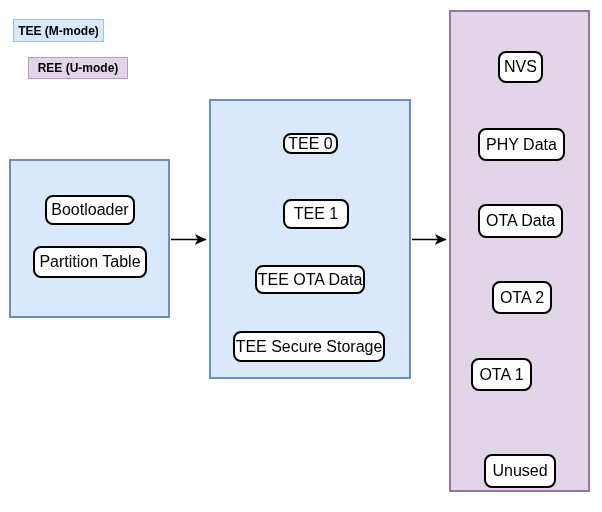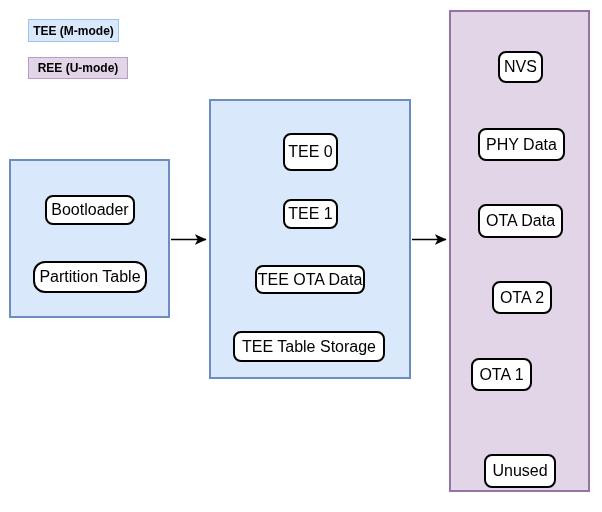--- a/index.html
+++ b/index.html
@@ -28,21 +28,21 @@
   .legend-item {
     position: absolute;
     display: flex;
     align-items: center;
     justify-content: center;
     font-size: 12px;
     font-weight: bold;
     white-space: nowrap;
   }
   .legend-tee {
-    left: 28px; top: 19px; width: 91px; height: 23px;
+    left: 13px; top: 19px; width: 91px; height: 23px;
     background: var(--tee-fill);
     border: 1px solid #9cc3e8;
   }
   .legend-ree {
     left: 28px; top: 57px; width: 100px; height: 22px;
     background: var(--ree-fill);
     border: 1px solid #bb9bc9;
   }
   .container-box { position: absolute; }
   .container-tee {
@@ -63,24 +63,24 @@
     justify-content: center;
     background: var(--node-fill);
     border: 2px solid var(--node-border);
     border-radius: 8px;
     font-size: 16px;
     white-space: nowrap;
     text-align: center;
   }
   
   .n-bootloader      { left: 45px;  top: 195px; width: 90px;  height: 30px; }
-  .n-partition-table { left: 33px;  top: 261px; width: 114px; height: 32px; border-radius: 12px; }
+  .n-partition-table { left: 33px;  top: 246px; width: 114px; height: 32px; }
   
-  .n-tee0            { left: 283px; top: 133px; width: 55px;  height: 38px; }
-  .n-tee1            { left: 283px; top: 199px; width: 55px;  height: 30px; }
+  .n-tee0            { left: 283px; top: 133px; width: 55px;  height: 21px; }
+  .n-tee1            { left: 283px; top: 199px; width: 66px;  height: 30px; }
   .n-tee-ota-data    { left: 255px; top: 265px; width: 110px; height: 29px; }
   .n-tee-secure      { left: 233px; top: 331px; width: 152px; height: 31px; }
   
   .n-nvs             { left: 498px; top: 51px;  width: 45px;  height: 32px; }
   .n-phy-data        { left: 478px; top: 128px; width: 87px;  height: 33px; }
   .n-ota-data        { left: 478px; top: 204px; width: 85px;  height: 34px; }
   .n-ota0            { left: 492px; top: 281px; width: 60px;  height: 33px; }
   .n-ota1            { left: 471px; top: 358px; width: 61px;  height: 33px; text-align: center; }
   .n-unused          { left: 484px; top: 434px; width: 72px;  height: 34px; margin-top: 20px; }
   .arrow-layer {
@@ -116,21 +116,21 @@
   <div class="node n-tee0">
     <span>TEE 0</span>
   </div>
   <div class="node n-tee1">
     <span>TEE 1</span>
   </div>
   <div class="node n-tee-ota-data">
     <span>TEE OTA Data</span>
   </div>
   <div class="node n-tee-secure">
-    <span>TEE Table Storage</span>
+    <span>TEE Secure Storage</span>
   </div>
 
   <div class="node n-nvs">
     <span>NVS</span>
   </div>
   <div class="node n-phy-data">
     <span>PHY Data</span>
   </div>
   <div class="node n-ota-data">
     <span>OTA Data</span>

